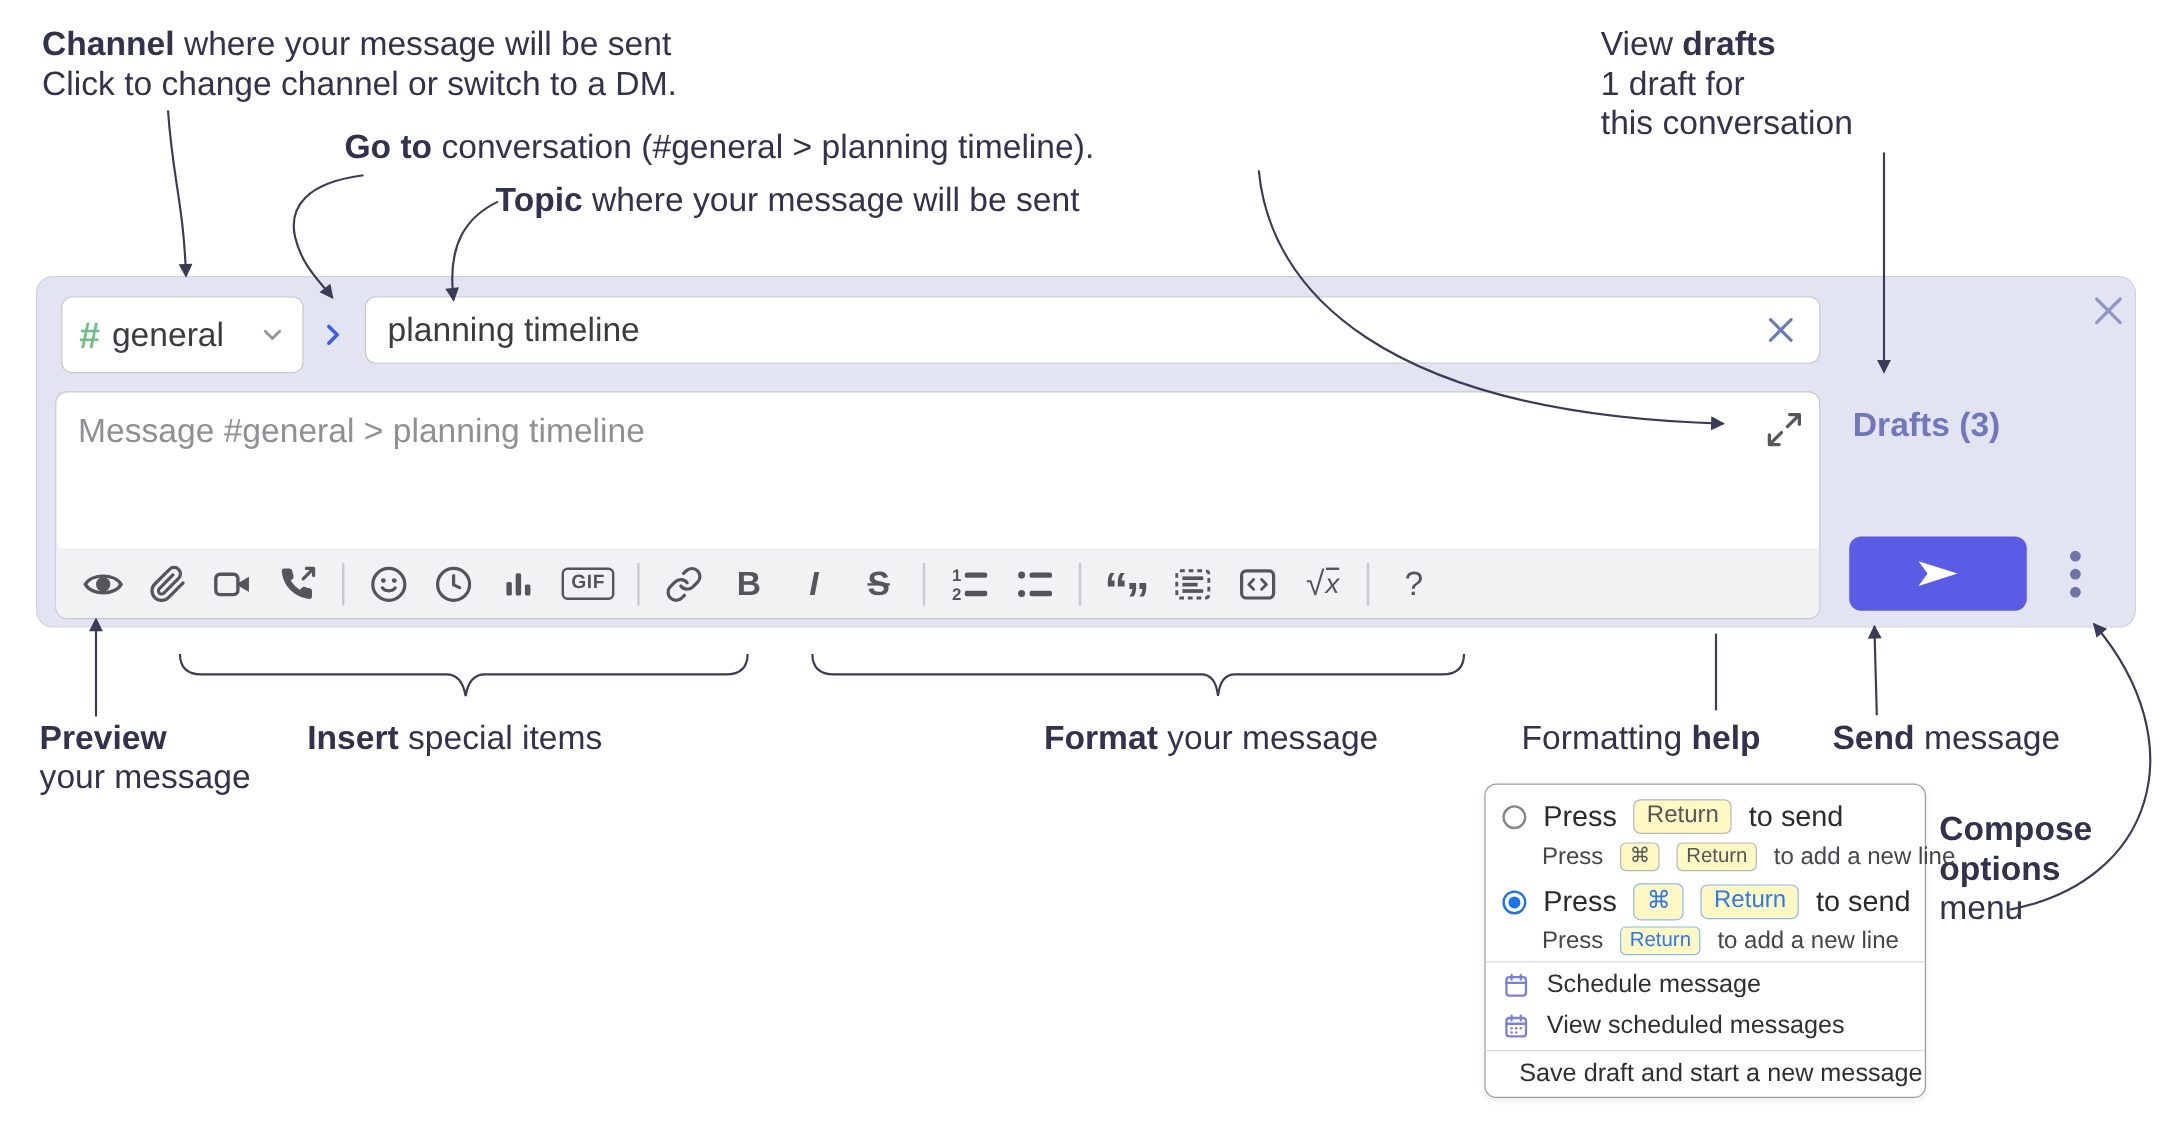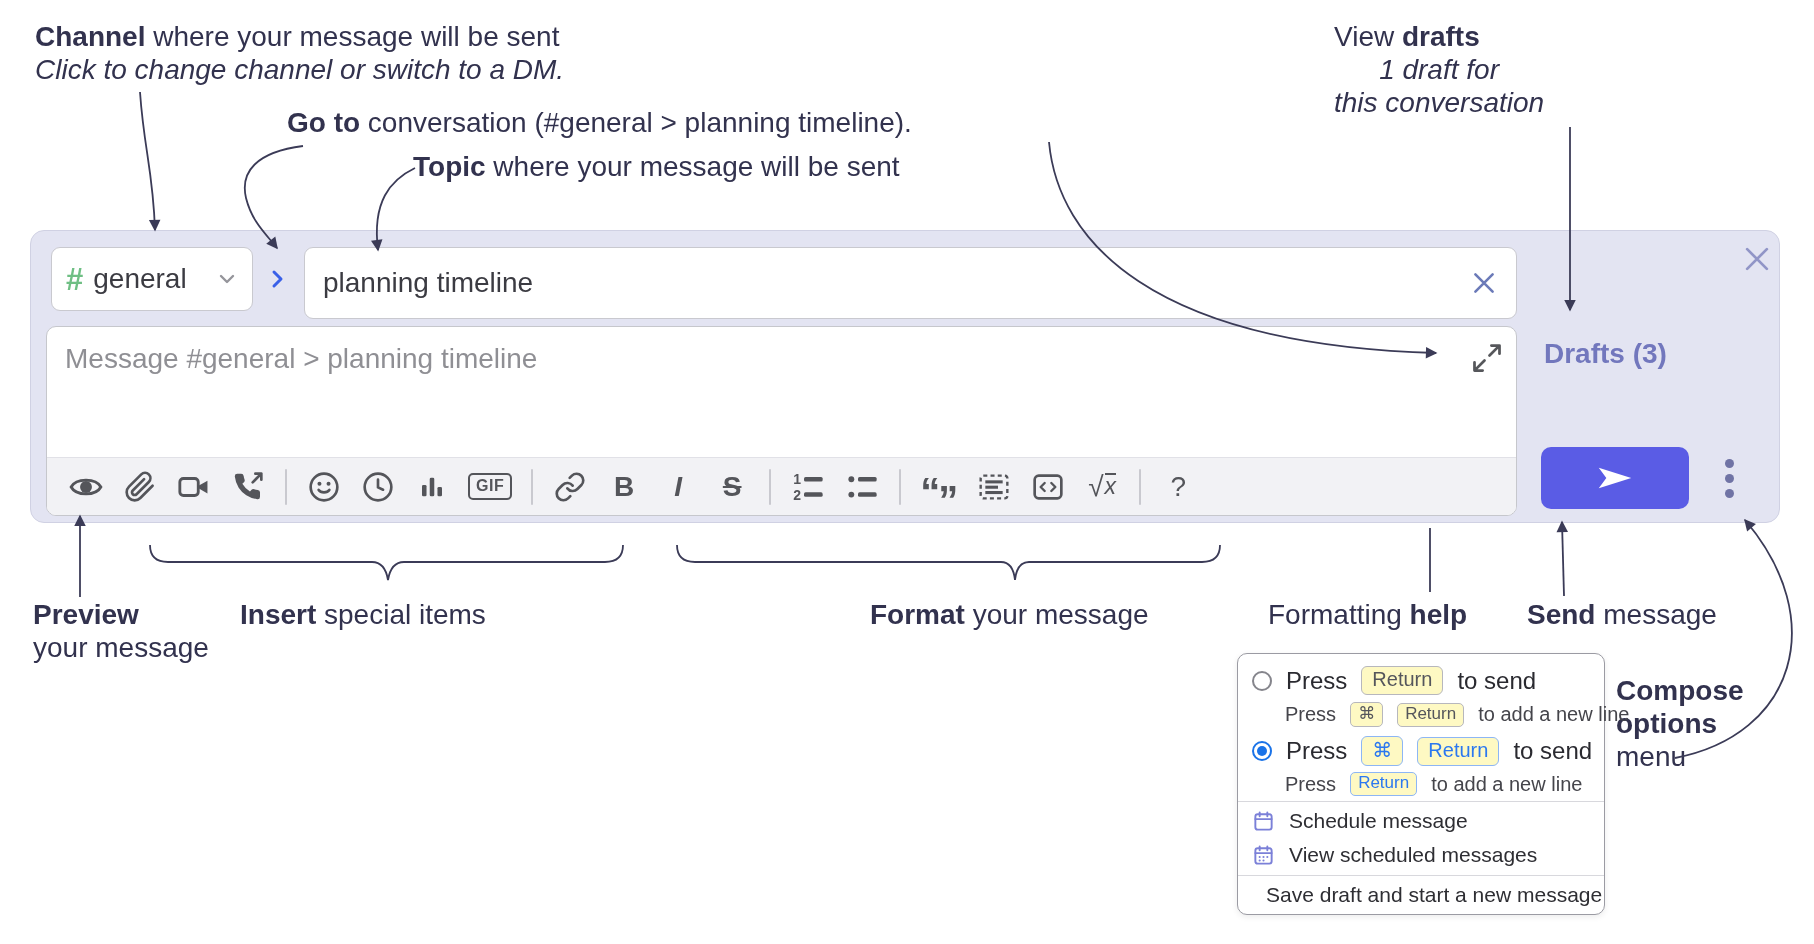--- a/index.html
+++ b/index.html
@@ -1,33 +1,33 @@
 <!DOCTYPE html>
 <html><head>
 <meta charset="utf-8">
 <style>
   html,body{margin:0;padding:0;background:#fff;}
   .canvas{position:relative;width:1814px;height:944px;background:#fff;overflow:hidden;
           font-family:"Liberation Sans","DejaVu Sans",sans-serif;color:#32324e;}
   .ann{position:absolute;font-size:28px;line-height:33px;color:#32324e;white-space:nowrap;}
   .ann b{font-weight:700;}
-  .it{font-style:italic;text-align:center;}
+  .it{}
   .overlay{position:absolute;left:0;top:0;z-index:40;pointer-events:none;}
 
   
   .compose{position:absolute;left:30px;top:230px;width:1750px;height:293px;
            background:#e3e4f2;border:1px solid #d0d1e3;border-radius:14px;box-sizing:border-box;}
   .pill{position:absolute;left:20px;top:16px;width:202px;height:64px;background:#fff;
         border:1px solid #c9c9cf;border-radius:9px;box-sizing:border-box;
         display:flex;align-items:center;padding:0 14px;gap:10px;cursor:pointer;}
   .hash{color:#6fbf84;font-size:31px;font-weight:700;line-height:1;}
   .pill-label{font-size:28px;color:#3b3b42;flex:1;}
   .goto{position:absolute;left:226px;top:28px;width:40px;height:40px;border-radius:50%;
         background:#bcc8f0;display:flex;align-items:center;justify-content:center;}
-  .topic-wrap{position:absolute;left:273px;top:16px;width:1213px;height:72px;background:#fff;
+  .topic-wrap{position:absolute;left:273px;top:16px;width:1213px;height:56px;background:#fff;
         border:1px solid #c9c9cf;border-radius:9px;box-sizing:border-box;display:flex;align-items:center;}
   .topic-wrap input{flex:1;border:none;outline:none;background:transparent;font:28px "Liberation Sans","DejaVu Sans",sans-serif;color:#3b3b42;padding:0 0 0 18px;}
   .iconbtn{background:none;border:none;padding:0;display:flex;align-items:center;justify-content:center;cursor:pointer;}
   .close-x{position:absolute;left:1710px;top:12px;}
   .msgbox{position:absolute;left:15px;top:95px;width:1471px;height:190px;background:#fff;
           border:1px solid #c6c7cc;border-radius:10px;box-sizing:border-box;}
   .msgbox textarea{position:absolute;left:16px;top:14px;width:1380px;height:110px;border:none;outline:none;resize:none;
           background:transparent;font:28px "Liberation Sans","DejaVu Sans",sans-serif;color:#a21caf;}
   .msgbox textarea::placeholder{color:#8f8f94;}
   .expand-btn{position:absolute;right:14px;top:16px;}
@@ -276,21 +276,21 @@
       <span></span>
       <span></span>
       <span></span>
     </div>
   </div>
 
   <div class="ann" style="left:33px;top:598px;">
     <div><b>Preview</b></div>
     <div>your message</div>
   </div>
-  <div class="ann" style="left:240px;top:598px;">
+  <div class="ann" style="left:256px;top:598px;">
     <b>Insert</b><span> special items</span>
   </div>
   <div class="ann" style="left:870px;top:598px;">
     <b>Format</b><span> your message</span>
   </div>
   <div class="ann" style="left:1268px;top:598px;">
     <span>Formatting </span><b>help</b>
   </div>
   <div class="ann" style="left:1527px;top:598px;">
     <b>Send</b><span> message</span>

